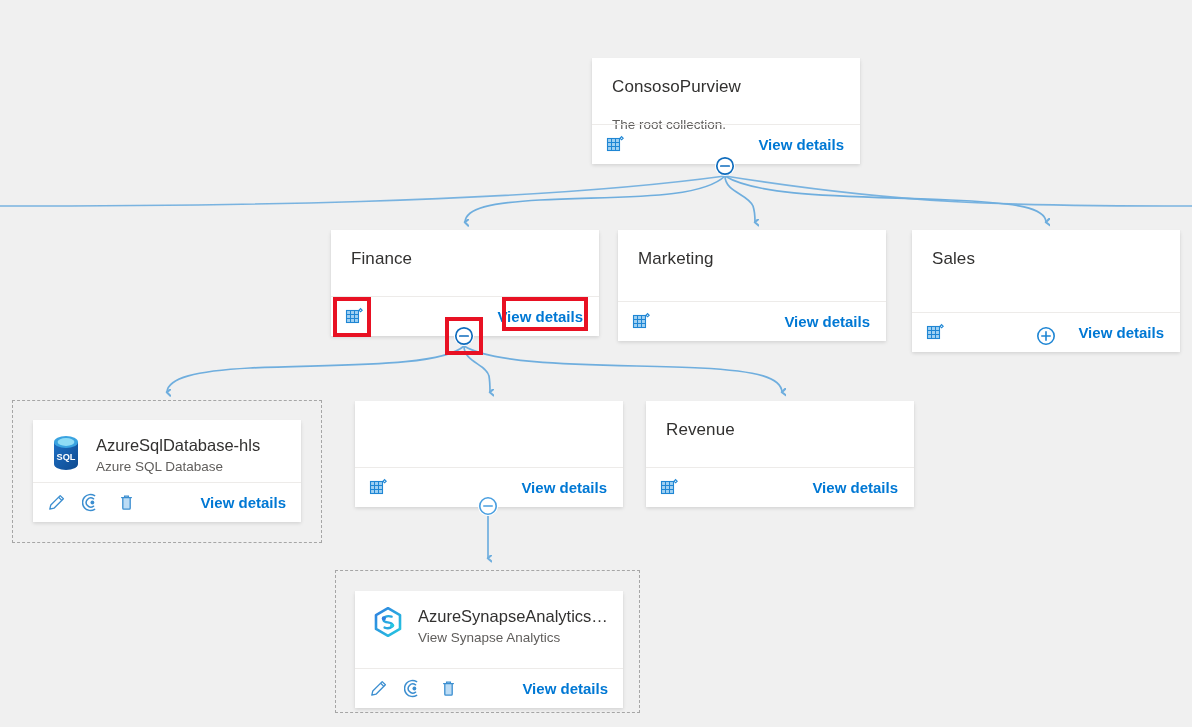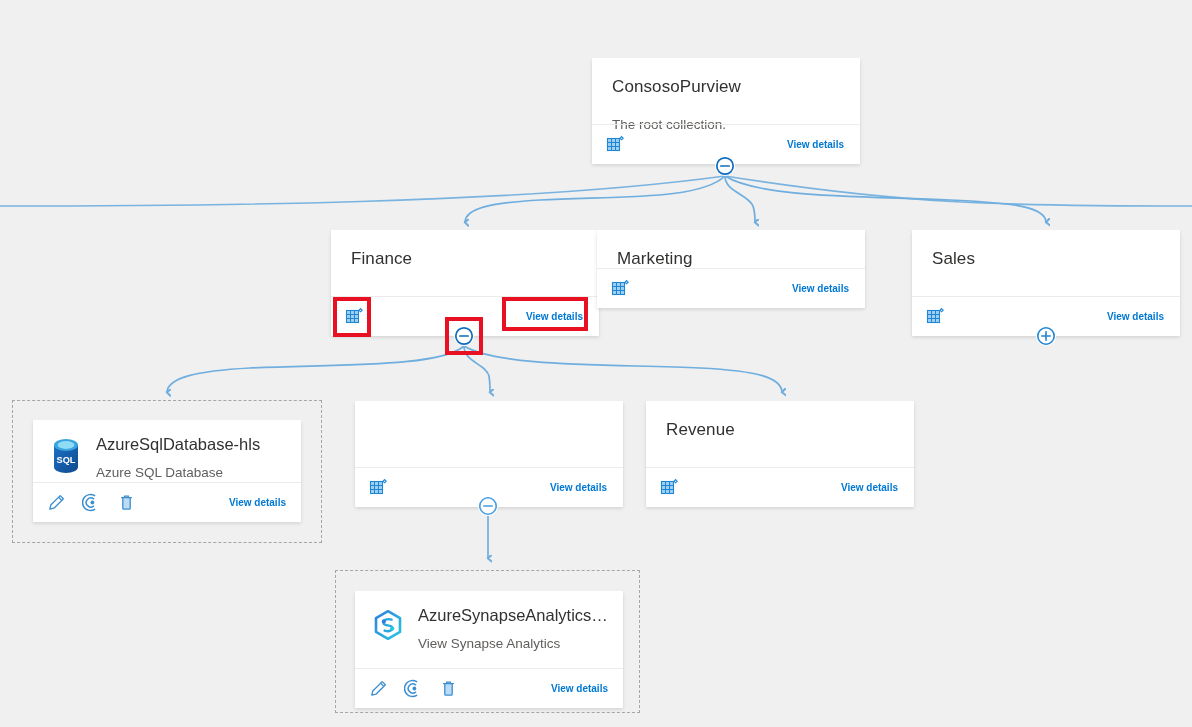--- a/index.html
+++ b/index.html
@@ -66,21 +66,21 @@
     padding: 0 14px 0 14px;
     box-sizing: border-box;
   }
   .footer-left {
     display: flex;
     align-items: center;
     gap: 14px;
   }
   .footer-spacer { flex: 1 1 auto; }
   .view-details {
-    font-size: 10px;
+    font-size: 15px;
     color: #0078d4;
     font-weight: 600;
     white-space: nowrap;
     cursor: pointer;
     padding: 2px 2px;
   }
 
   
   .asset-wrap {
     position: absolute;
@@ -107,21 +107,21 @@
     line-height: 21px;
     white-space: nowrap;
     overflow: hidden;
     text-overflow: ellipsis;
     max-width: 200px;
   }
   .asset-sub {
     font-size: 13.5px;
     color: #605e5c;
     line-height: 19px;
-    margin-top: 8px;
+    margin-top: 1px;
     white-space: nowrap;
   }
   .asset-footer {
     position: absolute;
     left: 0; right: 0; bottom: 0;
     height: 40px;
     border-top: 1px solid #edebe9;
     display: flex;
     align-items: center;
     padding: 0 13px 0 14px;
@@ -245,41 +245,41 @@
     <svg width="20" height="20" viewBox="0 0 20 20">
       <circle cx="10" cy="10" r="8.2" fill="#ffffff" stroke="#0f6cbd" stroke-width="1.7"></circle>
       <path d="M5.8,10 H14.2" stroke="#0f6cbd" stroke-width="1.7" stroke-linecap="round"></path>
     </svg>
   </div>
 
   <div class="redbox" style="left:333px; top:297px; width:38px; height:40px;"></div>
   <div class="redbox" style="left:502px; top:297px; width:86px; height:34px;"></div>
   <div class="redbox" style="left:445px; top:317px; width:38px; height:38px;"></div>
 
-  <div class="card" style="left:597px; top:230px; width:268px; height:78px;">
+  <div class="card" style="left:618px; top:230px; width:268px; height:111px;">
     <div class="card-body">
       <div class="card-title">Marketing</div>
       <div class="card-sub"></div>
     </div>
     <div class="card-footer">
       <div class="footer-left">
         <span>
           <svg class="coll-ico" viewBox="0 0 20 20">
             <rect x="1.5" y="3.5" width="12" height="12" fill="#9fd0f2" stroke="#1f86d4" stroke-width="1.1"></rect>
             <path d="M1.5,7.5 H13.5 M1.5,11.5 H13.5 M5.5,3.5 V15.5 M9.5,3.5 V15.5" stroke="#1f86d4" stroke-width="1" fill="none"></path>
             <path d="M15.6,1.6 l1.6,1.6 l-1.6,1.6 l-1.6,-1.6 z" fill="#ffffff" stroke="#1f86d4" stroke-width="1.1"></path>
           </svg>
         </span>
       </div>
       <div class="footer-spacer"></div>
       <div class="view-details">View details</div>
     </div>
   </div>
 
-  <div class="card" style="left:912px; top:230px; width:268px; height:106px;">
+  <div class="card" style="left:912px; top:230px; width:268px; height:122px;">
     <div class="card-body">
       <div class="card-title">Sales</div>
       <div class="card-sub"></div>
     </div>
     <div class="card-footer">
       <div class="footer-left">
         <span>
           <svg class="coll-ico" viewBox="0 0 20 20">
             <rect x="1.5" y="3.5" width="12" height="12" fill="#9fd0f2" stroke="#1f86d4" stroke-width="1.1"></rect>
             <path d="M1.5,7.5 H13.5 M1.5,11.5 H13.5 M5.5,3.5 V15.5 M9.5,3.5 V15.5" stroke="#1f86d4" stroke-width="1" fill="none"></path>

